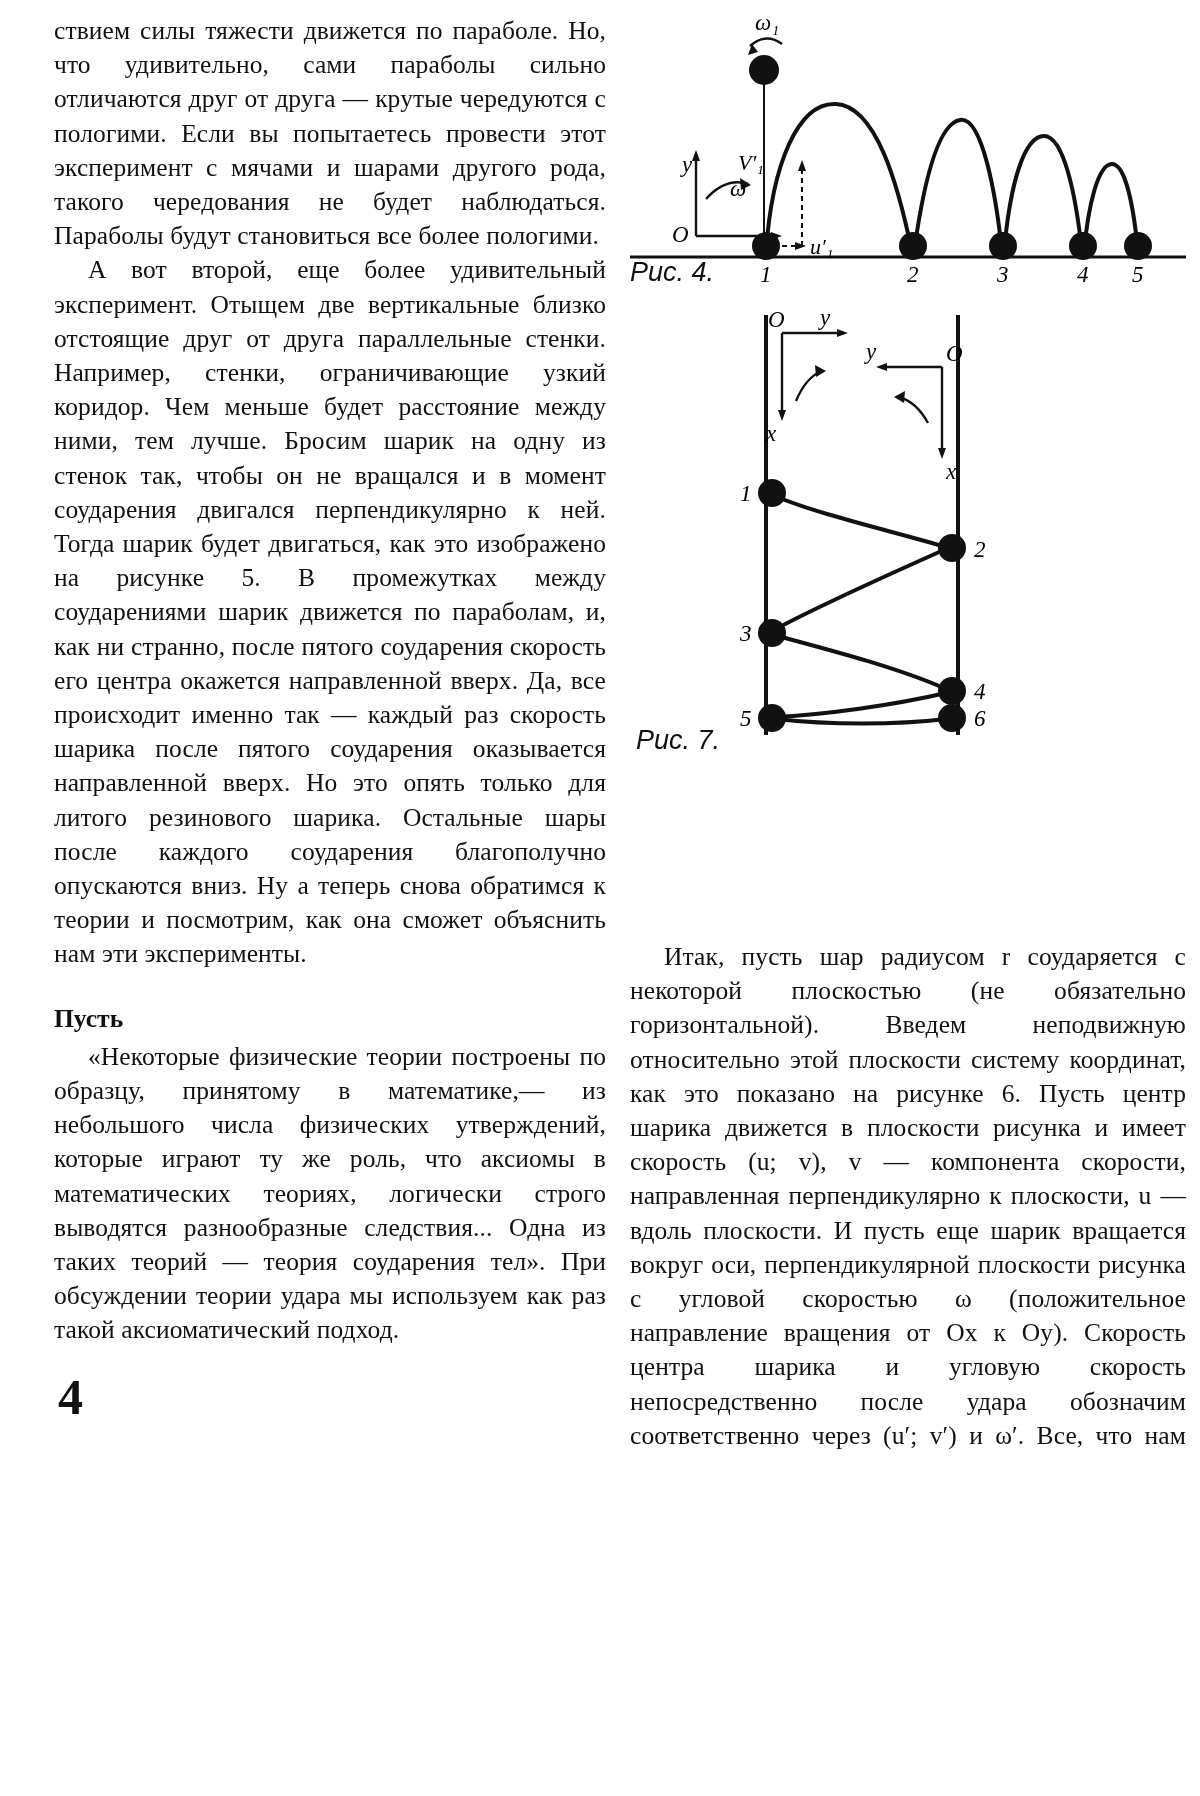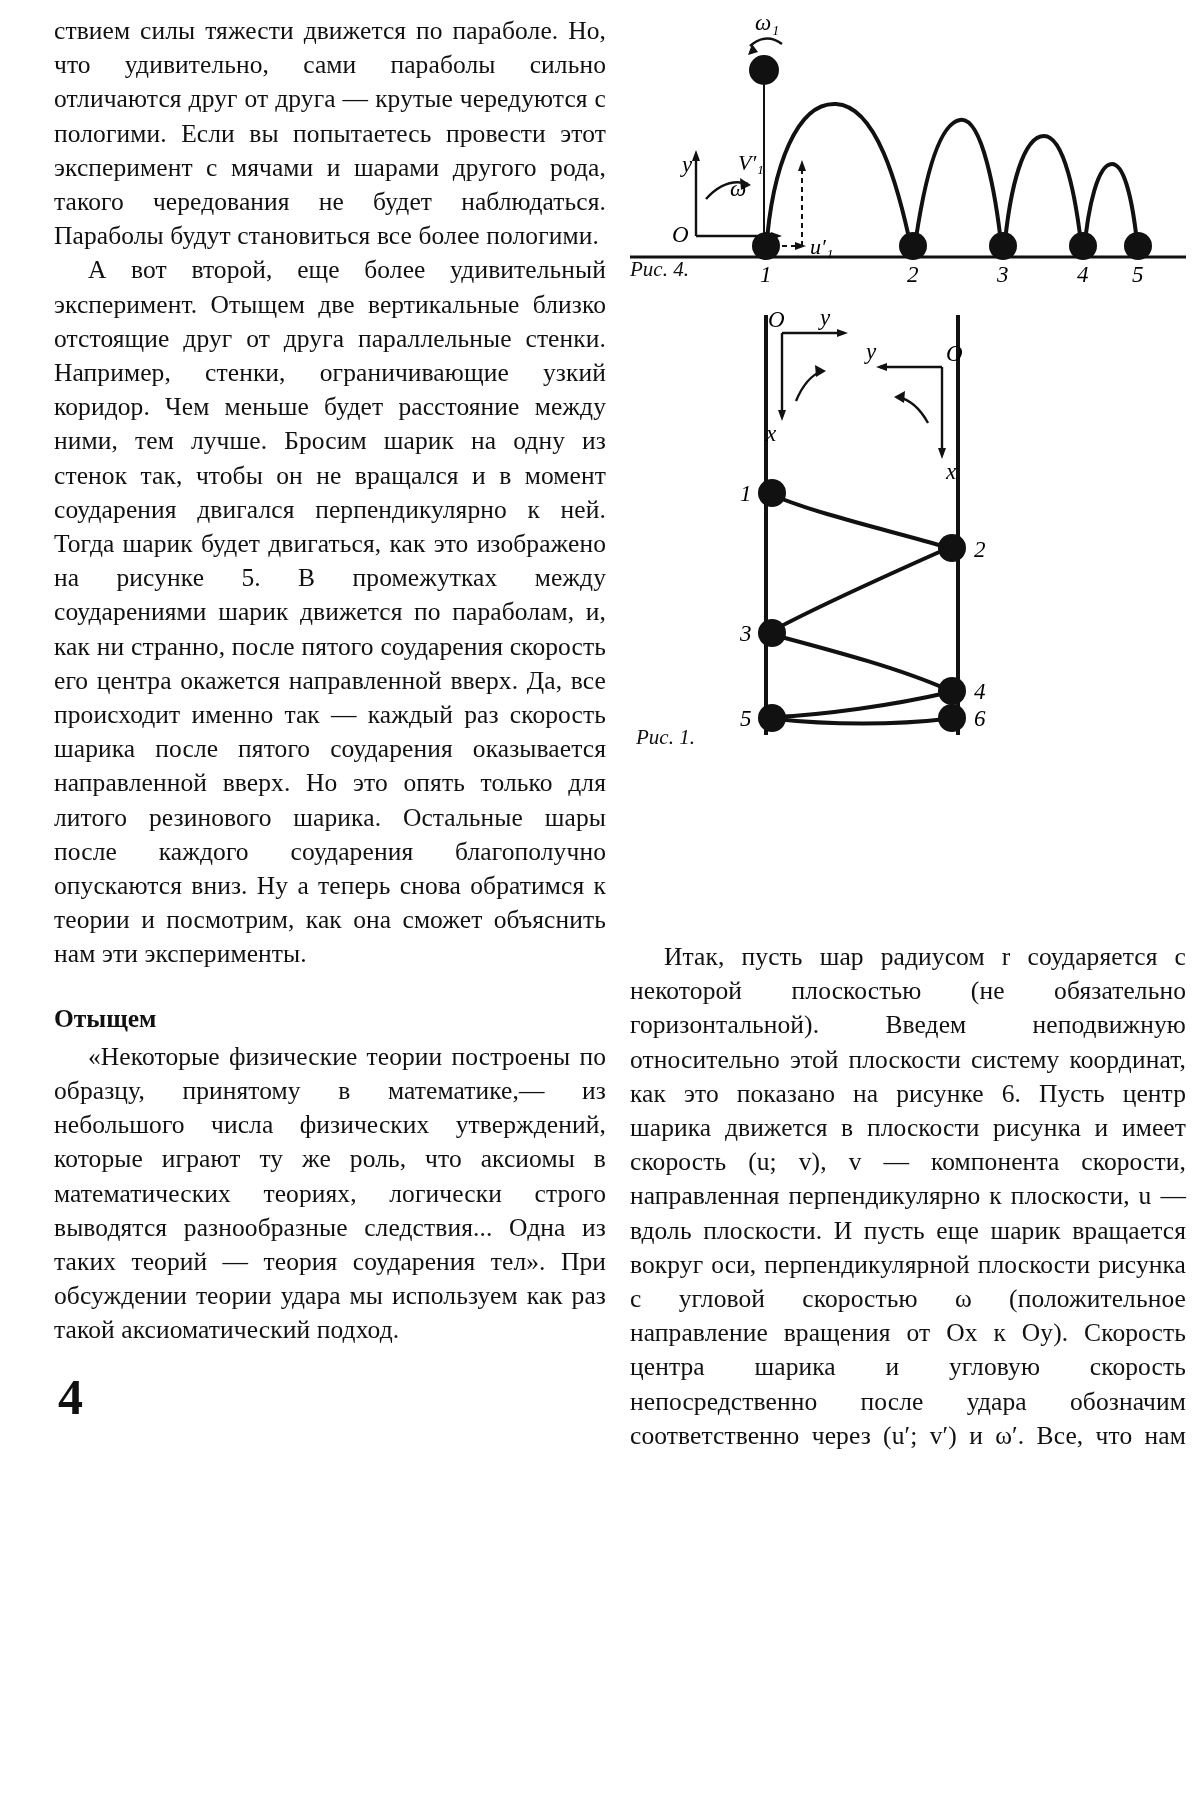--- a/index.html
+++ b/index.html
@@ -58,23 +58,23 @@
   }
   .pagenum {
     position: absolute;
     left: 48px;
     bottom: 26px;
     font-size: 50px;
     font-weight: bold;
     font-family: "Liberation Serif", serif;
   }
   .figcap {
-    font-size: 21px;
+    font-size: 27px;
     font-style: italic;
-    font-family: Liberation Serif, serif;
+    font-family: Liberation Sans, sans-serif;
   }
   .fig4-wrap {
     position: relative;
     width: 556px;
     height: 275px;
   }
   .fig5-wrap {
     position: relative;
     width: 556px;
     height: 470px;
@@ -95,21 +95,21 @@
   }
 </style>
 </head>
 <body>
 
 <div class="page">
 
   <div class="col-left">
     <p class="noind">ствием силы тяжести движется по параболе. Но, что удивительно, сами параболы сильно отличаются друг от друга — крутые чередуются с пологими. Если вы попытаетесь провести этот эксперимент с мячами и шарами другого рода, такого чередования не будет наблюдаться. Параболы будут становиться все более пологими.</p>
     <p class="ind">А вот второй, еще более удивительный эксперимент. Отыщем две вертикальные близко отстоящие друг от друга параллельные стенки. Например, стенки, ограничивающие узкий коридор. Чем меньше будет расстояние между ними, тем лучше. Бросим шарик на одну из стенок так, чтобы он не вращался и в момент соударения двигался перпендикулярно к ней. Тогда шарик будет двигаться, как это изображено на рисунке 5. В промежутках между соударениями шарик движется по параболам, и, как ни странно, после пятого соударения скорость его центра окажется направленной вверх. Да, все происходит именно так — каждый раз скорость шарика после пятого соударения оказывается направленной вверх. Но это опять только для литого резинового шарика. Остальные шары после каждого соударения благополучно опускаются вниз. Ну а теперь снова обратимся к теории и посмотрим, как она сможет объяснить нам эти эксперименты.</p>
-    <div class="section-title">Отыщем</div>
+    <div class="section-title">Пусть</div>
     <p class="ind">«Некоторые физические теории построены по образцу, принятому в математике,— из небольшого числа физических утверждений, которые играют ту же роль, что аксиомы в математических теориях, логически строго выводятся разнообразные следствия... Одна из таких теорий — теория соударения тел». При обсуждении теории удара мы используем как раз такой аксиоматический подход.</p>
   </div>
 
   <div class="col-right-top">
 
     <div class="fig4-wrap">
       <svg width="556" height="270" viewBox="0 0 556 270">
 
         <line x1="0" y1="243" x2="556" y2="243" stroke="#111" stroke-width="3"></line>
 
@@ -203,21 +203,21 @@
         <circle cx="142" cy="413" r="14" fill="#111"></circle>
         <circle cx="322" cy="413" r="14" fill="#111"></circle>
 
         <text x="110" y="196" font-size="23" font-style="italic">1</text>
         <text x="344" y="252" font-size="23" font-style="italic">2</text>
         <text x="110" y="336" font-size="23" font-style="italic">3</text>
         <text x="344" y="394" font-size="23" font-style="italic">4</text>
         <text x="110" y="421" font-size="23" font-style="italic">5</text>
         <text x="344" y="421" font-size="23" font-style="italic">6</text>
       </svg>
-      <div class="figcap fig5-cap">Рис. 1.</div>
+      <div class="figcap fig5-cap">Рис. 7.</div>
     </div>
   </div>
 
   <div class="col-right-bottom">
     <p class="ind">Итак, пусть шар радиусом r соударяется с некоторой плоскостью (не обязательно горизонтальной). Введем неподвижную относительно этой плоскости систему координат, как это показано на рисунке 6. Пусть центр шарика движется в плоскости рисунка и имеет скорость (u; v), v — компонента скорости, направленная перпендикулярно к плоскости, u — вдоль плоскости. И пусть еще шарик вращается вокруг оси, перпендикулярной плоскости рисунка с угловой скоростью ω (положительное направление вращения от Ox к Oy). Скорость центра шарика и угловую скорость непосредственно после удара обозначим соответственно через (u′; v′) и ω′. Все, что нам нужно от теории,— это знать, как величины u′, v′, ω′ зависят от предударных скоростей u, v, ω. А на этот счет существует даже несколько теорий. Чтобы познакомиться с ними, можно заглянуть в любой учебник по теории</p>
   </div>
 
   <div class="pagenum">4</div>
 </div>
 

